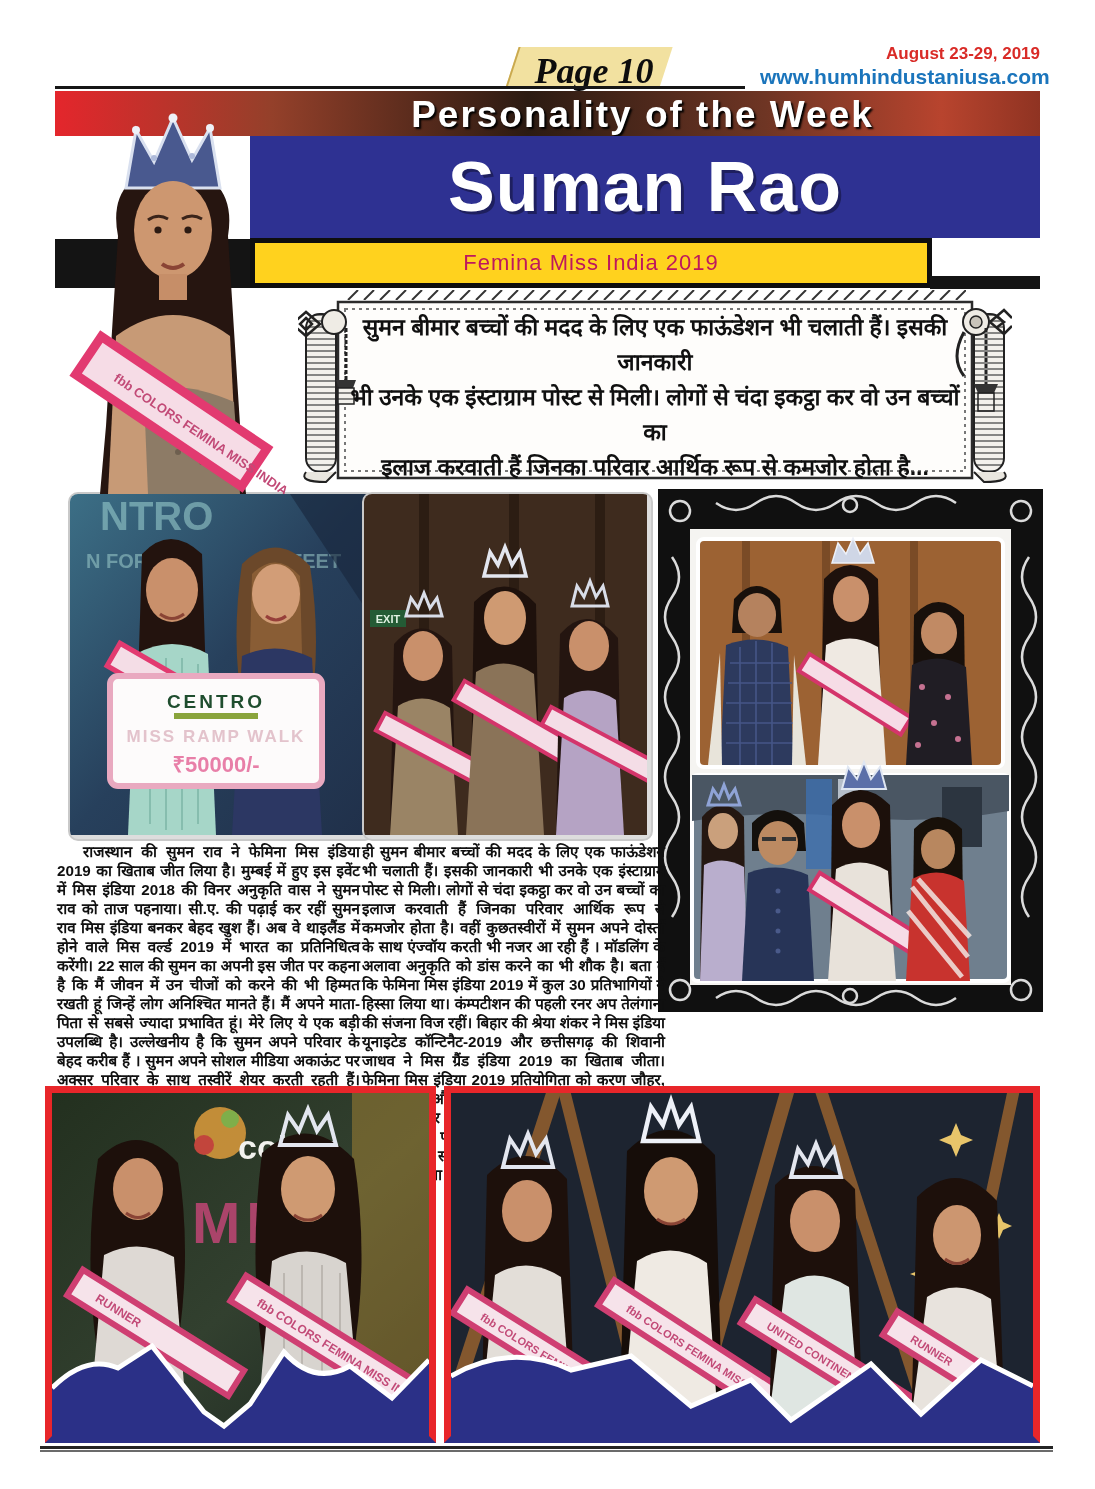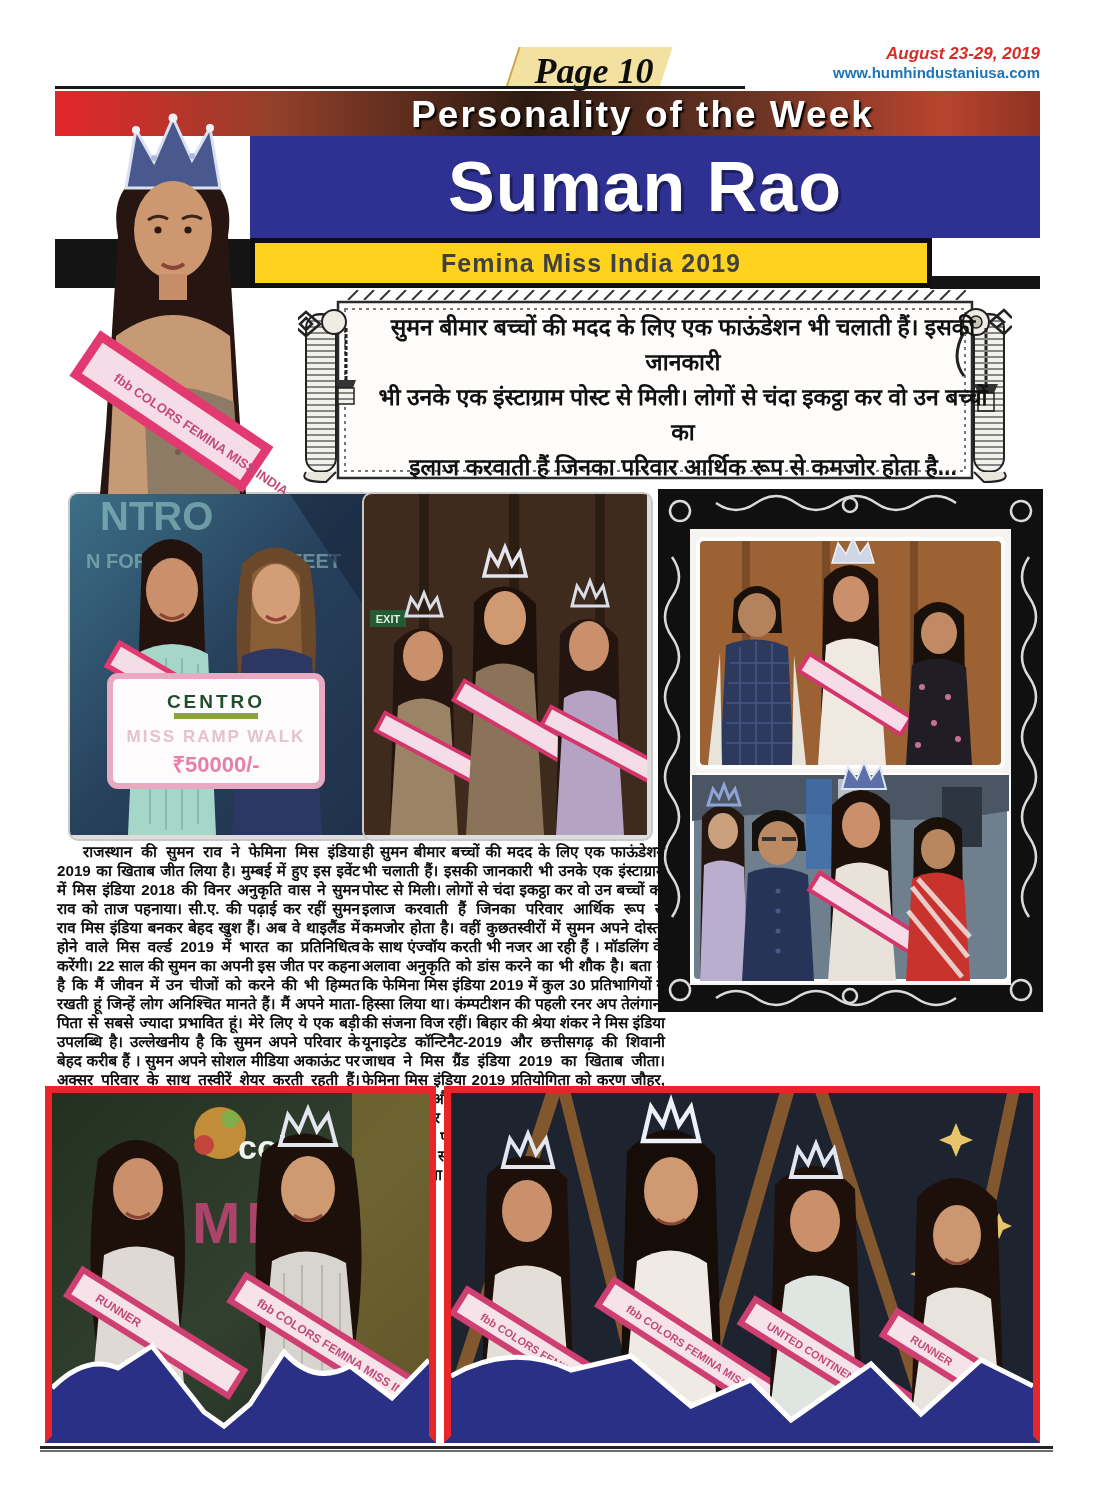--- a/index.html
+++ b/index.html
@@ -10,40 +10,40 @@
   
   .masthead{left:55px;top:47px;width:402px;height:39px;background:linear-gradient(180deg,#0fae60,#009a4c 55%,#007a3c);
             border:2px solid #0a6b38;display:flex;align-items:center;padding-left:14px;box-sizing:border-box;}
   .masthead .hi{color:#fff;font-weight:800;font-size:29px;letter-spacing:.5px;text-shadow:1px 1px 0 #04502a;}
   .masthead .us{color:#fff;font-weight:800;font-size:19px;margin-left:8px;letter-spacing:1px;}
   .page-tab{left:512px;top:47px;width:152px;height:41px;background:#f2e1a0;transform:skewX(-18deg);
             border-left:2px solid #caa94f;}
   .page-tab-label{left:524px;top:50px;width:140px;text-align:center;font-family:"Liberation Serif",serif;
             font-style:italic;font-weight:700;font-size:36px;color:#0d0d0d;}
   .date-blk{left:760px;top:44px;width:280px;text-align:right;line-height:1.2;}
-  .date-blk .d{color:#d92b27;font-weight:700;font-size:17px;font-style:italic;}
-  .date-blk .w{color:#1b75bc;font-weight:700;font-size:15px;}
+  .date-blk .d{color:#d92b27;font-weight:700;font-size:17px;}
+  .date-blk .w{color:#1b75bc;font-weight:700;font-size:21px;}
   .head-rule{left:55px;top:86px;width:690px;height:3px;background:#161616;}
 
   
   .potw{left:55px;top:91px;width:985px;height:45px;
         background:linear-gradient(90deg,#e4262c 0%,#94402a 22%,#2c1b12 48%,#6e3524 72%,#b8442e 90%,#8f3322 100%);
         display:flex;align-items:flex-end;justify-content:center;}
   .potw span{color:#fff;font-weight:700;font-size:37px;letter-spacing:2px;padding-left:190px;text-shadow:2px 2px 2px #000;}
   .name-banner{left:250px;top:136px;width:790px;height:102px;background:#2e3192;display:flex;align-items:center;justify-content:center;}
   .name-banner span{color:#fff;font-weight:700;font-size:70px;letter-spacing:1px;text-shadow:3px 3px 0 rgba(0,0,0,.35);}
   .bar-black-left{left:55px;top:239px;width:197px;height:49px;background:#141414;}
   .sub-banner{left:250px;top:238px;width:682px;height:50px;background:#ffd21e;border:5px solid #0e0e0e;box-sizing:border-box;
               display:flex;align-items:center;justify-content:center;}
-  .sub-banner span{color:#404040;font-weight:700;font-size:25px;letter-spacing:1px;}
+  .sub-banner span{color:#be185d;font-weight:400;font-size:22px;letter-spacing:1px;}
   .bar-black-right{left:930px;top:276px;width:110px;height:13px;background:#141414;}
 
   
   .scrollwrap{left:298px;top:288px;width:714px;height:197px;}
-  .scroll-text{left:340px;top:310px;width:630px;text-align:center;color:#101010;font-weight:700;font-size:23px;line-height:1.52;padding-left:28px;}
+  .scroll-text{left:340px;top:310px;width:630px;text-align:center;color:#101010;font-weight:700;font-size:23px;line-height:1.52;}
 
   
   .photo{border:2px solid #c9c9c9;border-radius:10px;overflow:hidden;background:#ddd;}
   .photoA{left:68px;top:492px;width:303px;height:345px;}
   .photoB{left:362px;top:492px;width:287px;height:345px;}
   .framewrap{left:656px;top:487px;width:389px;height:527px;}
 
   
   .col{width:303px;color:#101010;font-size:15.2px;line-height:19px;text-align:justify;font-weight:600;}
   .col p{margin:0;}

